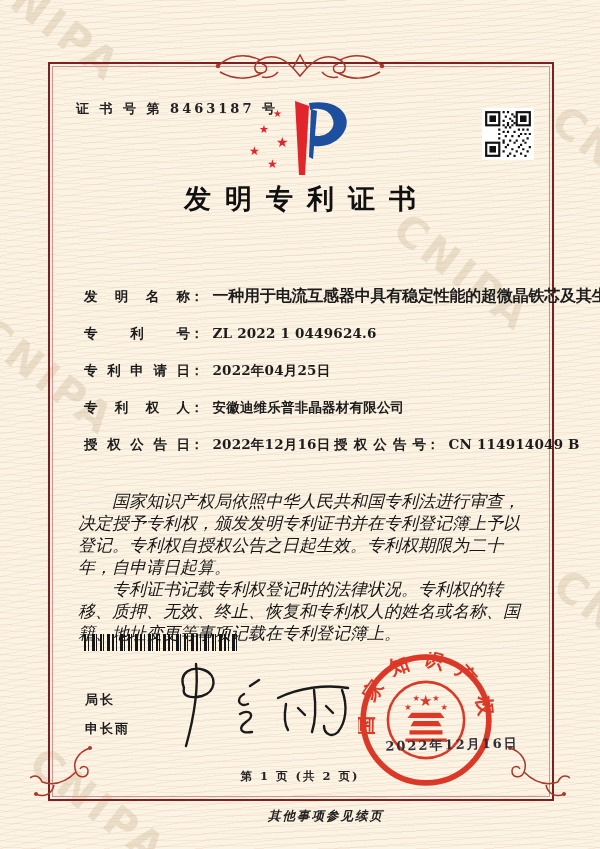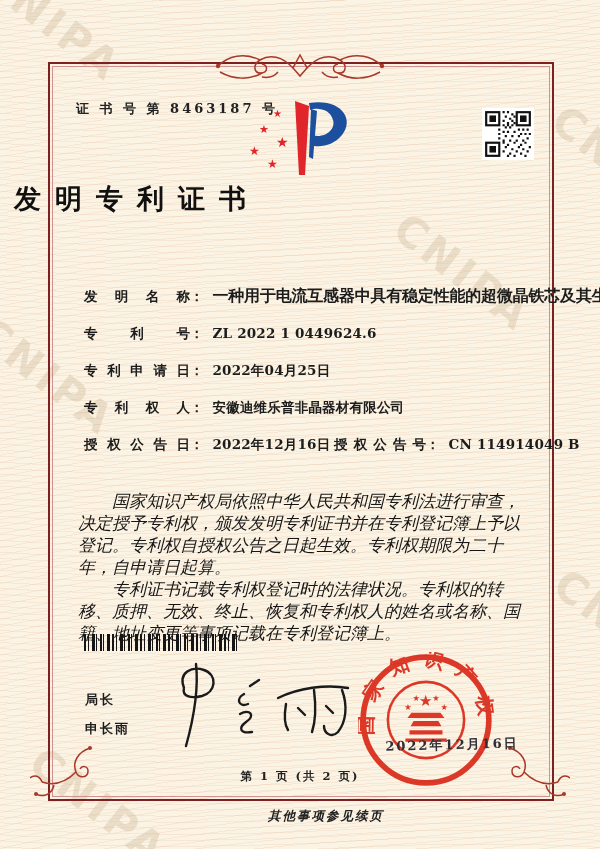--- a/index.html
+++ b/index.html
@@ -25,21 +25,21 @@
     position:absolute;left:2px;top:2px;right:2px;bottom:2px;
     border:1px solid #d09290;
   }
   .cert-no{
     position:absolute;left:76px;top:100px;font-size:13px;font-weight:600;
     letter-spacing:3px;color:#222;
   }
   .logo{position:absolute;left:243px;top:96px;width:115px;height:84px;}
   .qr{position:absolute;left:482px;top:108px;width:48px;height:48px;background:#fff;padding:2px;}
   .title{
-    position:absolute;left:0;top:181px;width:600px;
+    position:absolute;left:0;top:181px;width:600px;text-align:center;
     font-size:27px;font-weight:700;letter-spacing:14px;text-indent:14px;color:#101010;
   }
   .fields{position:absolute;left:84px;top:250px;width:462px;font-size:13.5px;font-weight:600;}
   .frow{white-space:nowrap;height:14px;margin-bottom:23px;position:relative;}
   .f-label{display:inline-block;width:106px;text-align:justify;text-align-last:justify;margin-top:38px;}
   .f-label.narrow{width:92px;}
   .f-colon{display:inline-block;}
   .f-value{margin-left:9px;letter-spacing:0.2px;}
   .f-value.long{font-size:16px;letter-spacing:-0.2px;}
   .pair2{position:absolute;left:250px;top:0;}

